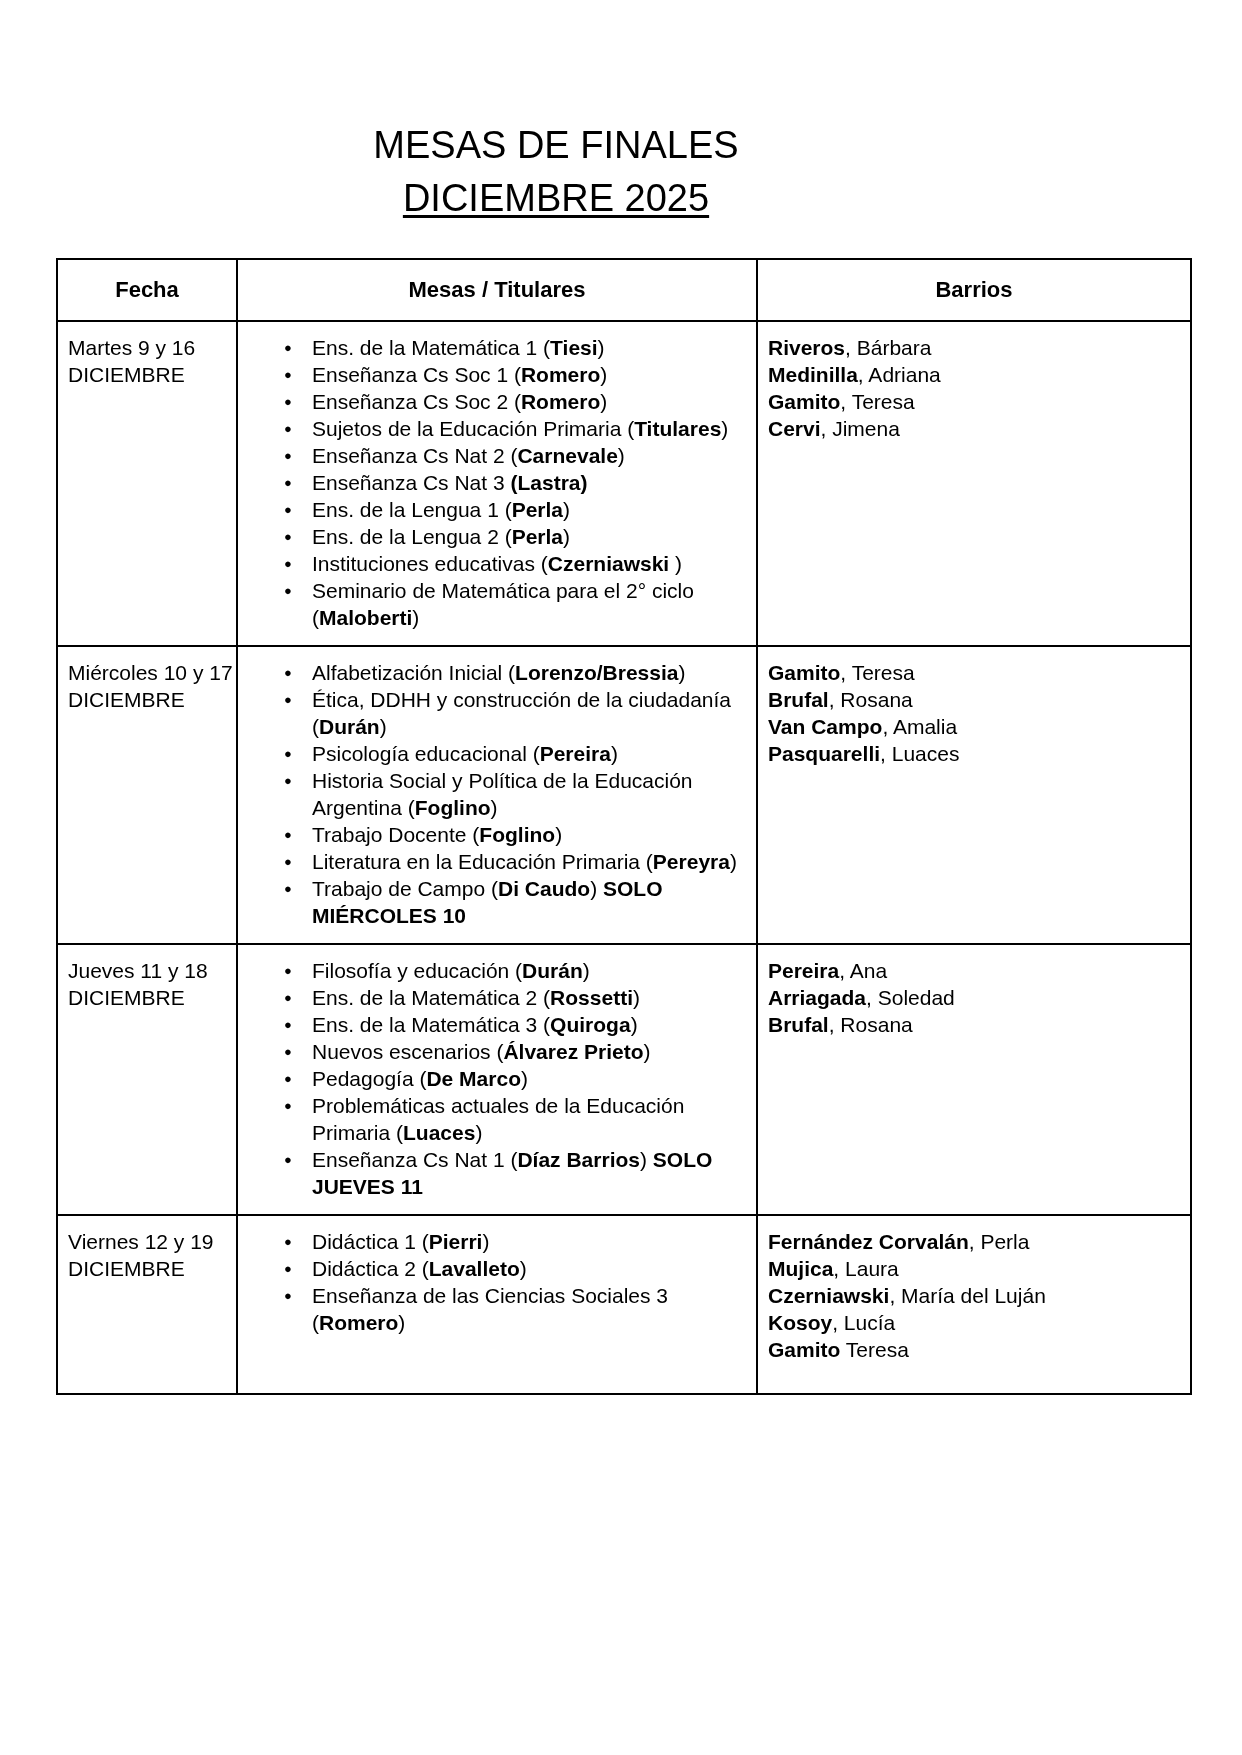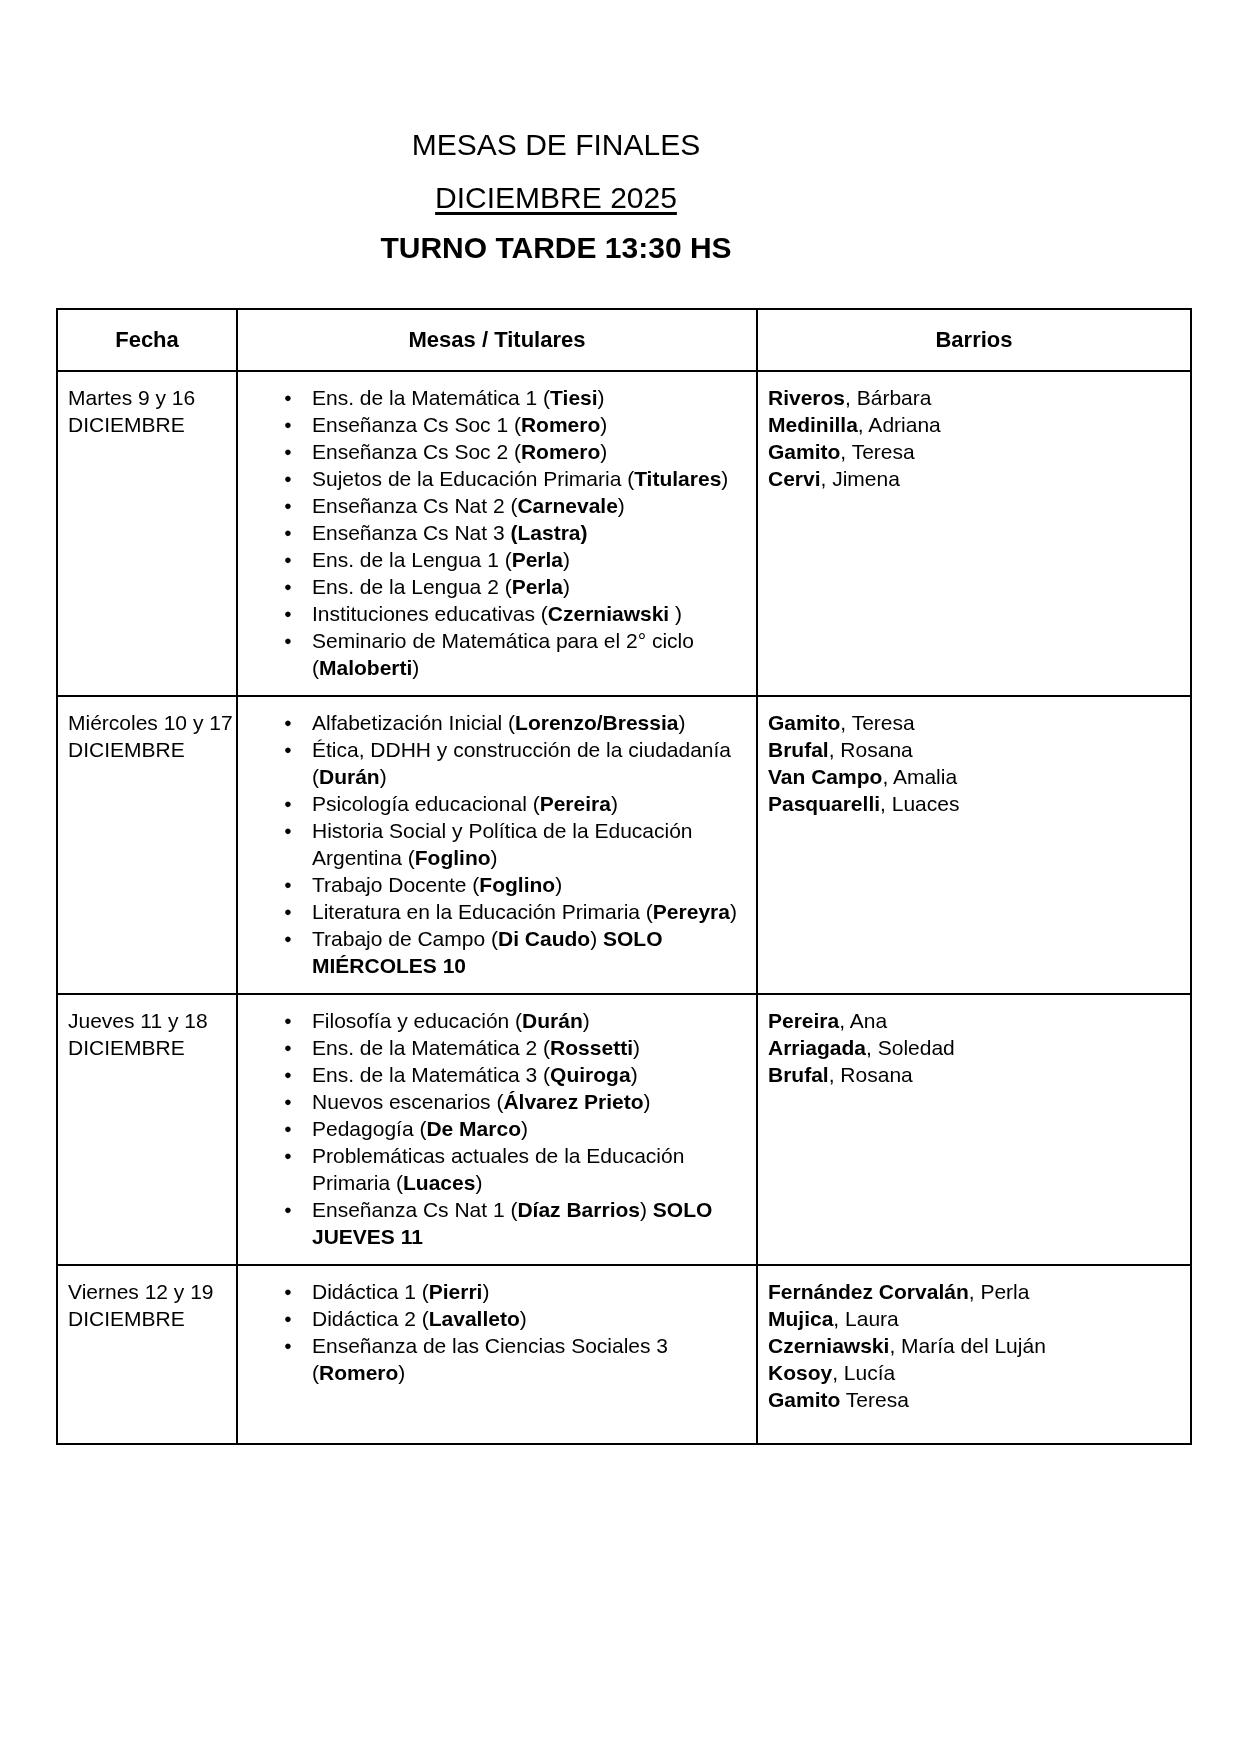--- a/index.html
+++ b/index.html
@@ -2,21 +2,21 @@
 <html><head>
 <meta charset="utf-8">
 <style>
   html,body{margin:0;padding:0;}
   body{
     width:1242px;height:1755px;background:#ffffff;color:#000000;
     font-family:"Liberation Sans", sans-serif;
   }
   .page{padding-top:130px;}
   .titles{width:1000px;margin-left:56px;text-align:center;}
-  .title{font-size:30px;line-height:30px;margin:0 0 20px 0;}
+  .title{font-size:38px;line-height:30px;margin:0 0 20px 0;}
   .underlined{text-decoration:underline;text-underline-offset:4px;margin-top:23px;}
   .boldline{font-weight:bold;}
   table.finals{
     margin:45px 0 0 56px;width:1134px;
     border-collapse:collapse;table-layout:fixed;
   }
   col.c1{width:180px;} col.c2{width:520px;} col.c3{width:434px;}
   .finals th,.finals td{border:2px solid #000000;vertical-align:top;}
   .finals th{font-size:22px;font-weight:bold;line-height:28px;padding:16px 6px;text-align:center;}
   .finals td{font-size:21px;line-height:27px;padding:12px 6px 30px 10px;}
@@ -28,21 +28,20 @@
   .fecha-line{white-space:nowrap;}
   .vocal-line{white-space:nowrap;}
 </style>
 </head>
 <body>
 
 <div class="page">
   <header class="titles">
     <p class="title">MESAS DE FINALES</p>
     <p class="title underlined">DICIEMBRE 2025</p>
-    <p class="title boldline">TURNO TARDE 13:30 HS</p>
   </header>
 
   <table class="finals">
     <colgroup>
       <col class="c1">
         <col class="c2">
         <col class="c3">
     </colgroup>
     <thead>
       <tr>

